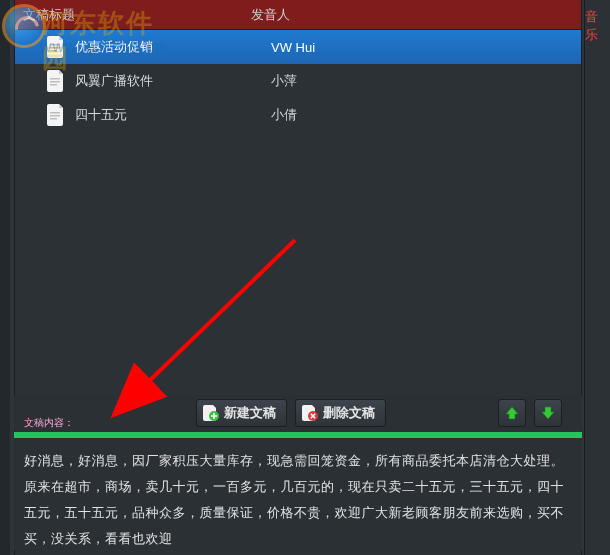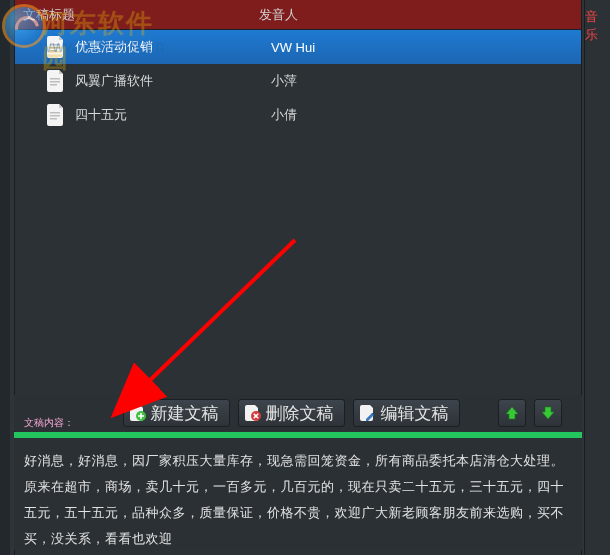--- a/index.html
+++ b/index.html
@@ -79,21 +79,21 @@
   .thead {
     display: flex;
     height: 30px;
     align-items: center;
     background: #7f1d1d;
     border-bottom: 1px solid #1c1f23;
     padding-left: 8px;
     font-size: 13px;
   }
   .thead .col-title { width: 228px; }
-  .thead .col-speaker { flex: 1; margin-left: 8px; }
+  .thead .col-speaker { flex: 1; }
   
   .tbody { }
   .row {
     display: flex;
     align-items: center;
     height: 34px;
     padding-left: 32px;
     font-size: 13px;
     color: #d8d8d8;
     cursor: pointer;
@@ -149,23 +149,24 @@
   }
   .btn {
     display: inline-flex;
     align-items: center;
     height: 28px;
     padding: 0 10px 0 6px;
     background: linear-gradient(#3d444b, #2d3338);
     border: 1px solid #1b1e22;
     border-radius: 3px;
     color: #e4e4e4;
-    font-size: 17px;
+    font-size: 13px;
     cursor: pointer;
     gap: 5px;
+    font-weight: bold;
   }
   .btn .bicon { width: 16px; height: 16px; position: relative; }
   .arrow-btn {
     width: 28px; height: 28px;
     display: inline-flex; align-items: center; justify-content: center;
     background: linear-gradient(#3d444b, #2d3338);
     border: 1px solid #1b1e22;
     border-radius: 3px;
     cursor: pointer;
   }
@@ -282,30 +283,20 @@
         <span class="bicon">
           <svg width="16" height="16" viewBox="0 0 16 16">
               <path d="M2 0h8l3 3v11a2 2 0 0 1-2 2H2a2 2 0 0 1-2-2V2a2 2 0 0 1 2-2z" fill="#f2f2f2"></path>
               <circle cx="11" cy="11" r="5" fill="#d23b3b"></circle>
               <path d="M8.8 8.8l4.4 4.4M13.2 8.8l-4.4 4.4" stroke="#fff" stroke-width="1.6"></path>
             </svg>
         </span>
         <span>删除文稿</span>
       </div>
 
-      <div class="btn">
-        <span class="bicon">
-          <svg width="16" height="16" viewBox="0 0 16 16">
-              <path d="M2 0h8l3 3v11a2 2 0 0 1-2 2H2a2 2 0 0 1-2-2V2a2 2 0 0 1 2-2z" fill="#f2f2f2"></path>
-              <path d="M6 14l6-6 2 2-6 6H6v-2z" fill="#3a78c4"></path>
-              <path d="M12 8l2 2" stroke="#28558d" stroke-width="1"></path>
-            </svg>
-        </span>
-        <span>编辑文稿</span>
-      </div>
     </div>
 
     <div class="arrow-group">
       <div class="arrow-btn">
         <svg width="16" height="16" viewBox="0 0 16 16">
           <path d="M8 2l6 7H11v5H5v-5H2z" fill="#37c837" stroke="#1d7d1d" stroke-width="0.6"></path>
         </svg>
       </div>
       <div class="arrow-btn">
         <svg width="16" height="16" viewBox="0 0 16 16">

